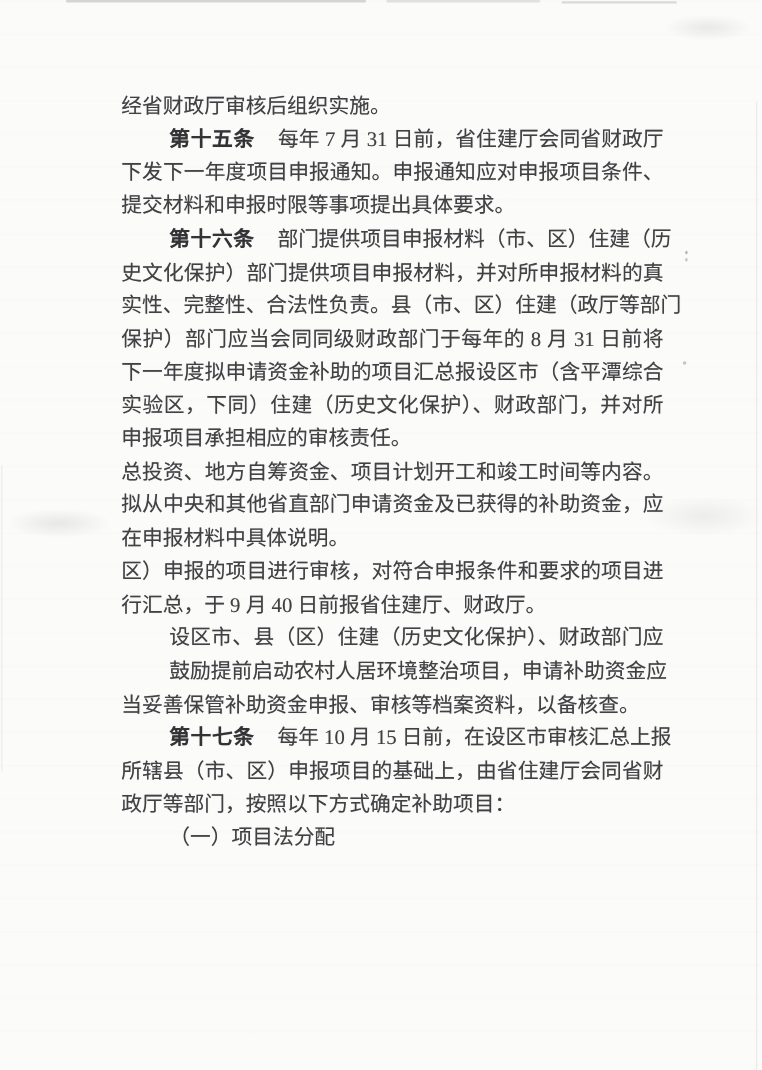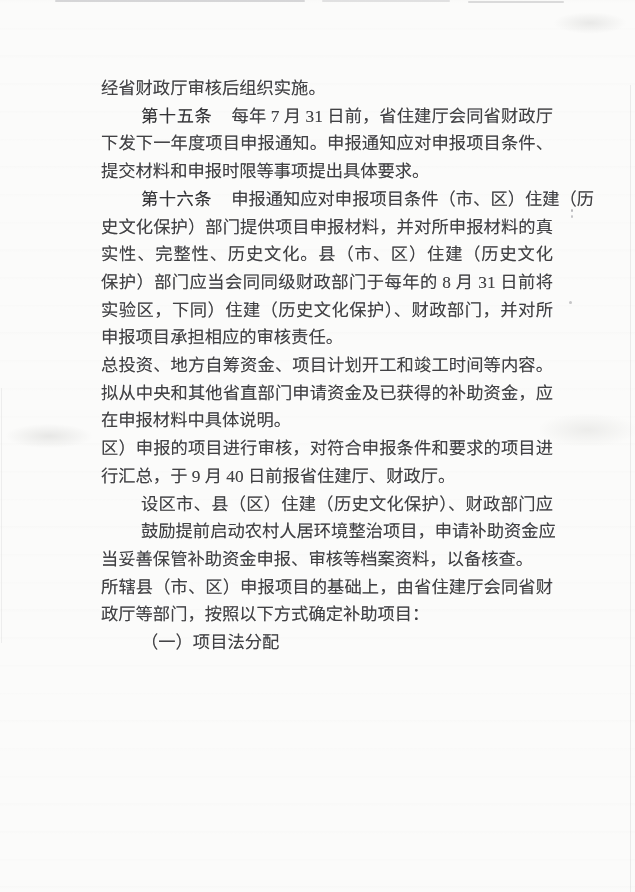--- a/index.html
+++ b/index.html
@@ -42,21 +42,21 @@
     white-space: nowrap;
     text-align: justify;
   }
   .line.full {
     text-align-last: justify;
   }
   .line.indent {
     text-indent: 40px;
   }
   .term {
-    font-weight: 400;
+    font-weight: 700;
     color: #333336;
     letter-spacing: 0.5px;
   }
   .term-gap {
     display: inline-block;
     width: 1.1em;
   }
   
   .artifact { position: absolute; pointer-events: none; }
   .top-line-1 { left: 55px;  top: 0; width: 250px; height: 2px; background: rgba(160,160,164,0.40); border-radius: 1px; }
@@ -89,32 +89,34 @@
   <div class="artifact speck-1b"></div>
   <div class="artifact speck-2"></div>
   <div class="artifact edge-right"></div>
   <div class="artifact edge-left"></div>
 
   <div class="text-block">
       <div class="line"><span class="body">经省财政厅审核后组织实施。</span></div>
       <div class="line indent full"><span class="term">第十五条</span><span class="term-gap"></span><span class="body">每年 7 月 31 日前，省住建厅会同省财政厅</span></div>
       <div class="line full"><span class="body">下发下一年度项目申报通知。申报通知应对申报项目条件、</span></div>
       <div class="line"><span class="body">提交材料和申报时限等事项提出具体要求。</span></div>
-      <div class="line indent full"><span class="term">第十六条</span><span class="term-gap"></span><span class="body">申报通知应对申报项目条件（市、区）住建（历</span></div>
+      <div class="line indent full"><span class="term">第十六条</span><span class="term-gap"></span><span class="body">部门提供项目申报材料（市、区）住建（历</span></div>
       <div class="line full"><span class="body">史文化保护）部门提供项目申报材料，并对所申报材料的真</span></div>
-      <div class="line full"><span class="body">实性、完整性、历史文化。县（市、区）住建（历史文化</span></div>
+      <div class="line full"><span class="body">实性、完整性、合法性负责。县（市、区）住建（政厅等部门</span></div>
       <div class="line full"><span class="body">保护）部门应当会同同级财政部门于每年的 8 月 31 日前将</span></div>
+      <div class="line full"><span class="body">下一年度拟申请资金补助的项目汇总报设区市（含平潭综合</span></div>
       <div class="line full"><span class="body">实验区，下同）住建（历史文化保护）、财政部门，并对所</span></div>
       <div class="line"><span class="body">申报项目承担相应的审核责任。</span></div>
       <div class="line full"><span class="body">总投资、地方自筹资金、项目计划开工和竣工时间等内容。</span></div>
       <div class="line full"><span class="body">拟从中央和其他省直部门申请资金及已获得的补助资金，应</span></div>
       <div class="line"><span class="body">在申报材料中具体说明。</span></div>
       <div class="line full"><span class="body">区）申报的项目进行审核，对符合申报条件和要求的项目进</span></div>
       <div class="line"><span class="body">行汇总，于 9 月 40 日前报省住建厅、财政厅。</span></div>
       <div class="line indent full"><span class="body">设区市、县（区）住建（历史文化保护）、财政部门应</span></div>
       <div class="line indent full"><span class="body">鼓励提前启动农村人居环境整治项目，申请补助资金应</span></div>
       <div class="line"><span class="body">当妥善保管补助资金申报、审核等档案资料，以备核查。</span></div>
+      <div class="line indent full"><span class="term">第十七条</span><span class="term-gap"></span><span class="body">每年 10 月 15 日前，在设区市审核汇总上报</span></div>
       <div class="line full"><span class="body">所辖县（市、区）申报项目的基础上，由省住建厅会同省财</span></div>
       <div class="line"><span class="body">政厅等部门，按照以下方式确定补助项目：</span></div>
       <div class="line indent"><span class="body">（一）项目法分配</span></div>
     </div>
 
 </div>
 
 </body></html>

